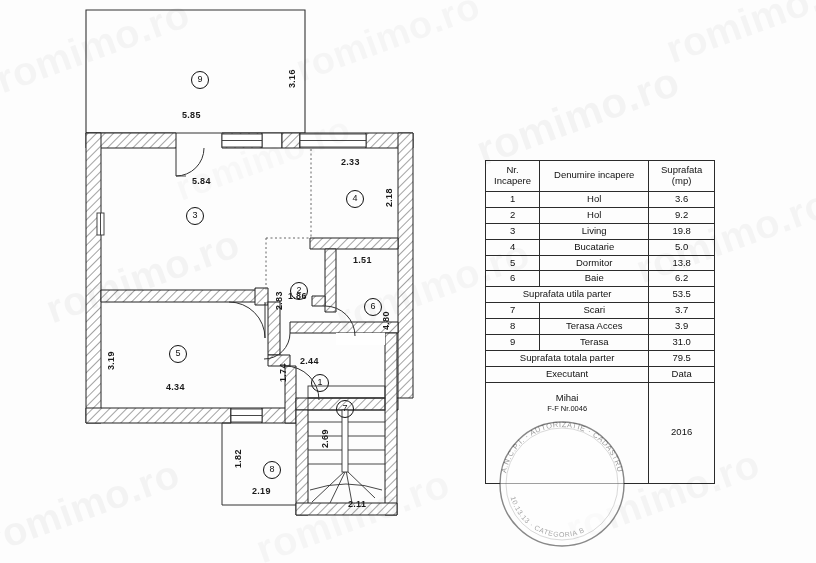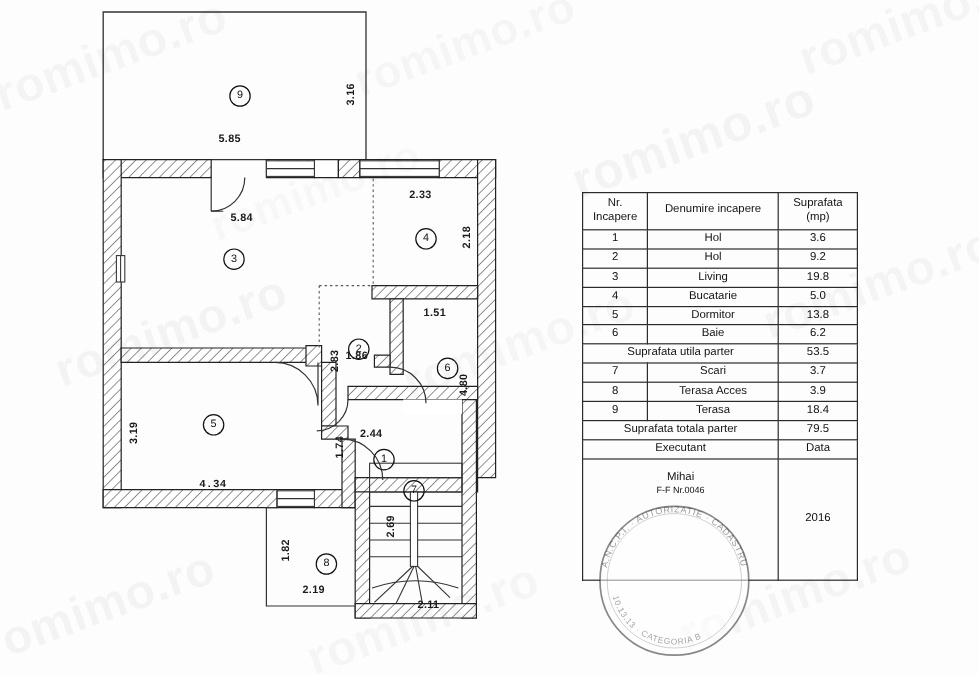--- a/index.html
+++ b/index.html
@@ -256,21 +256,21 @@
     <div class="dim" style="left:192px;top:176px;">5.84</div>
     <div class="dim" style="left:341px;top:157px;">2.33</div>
     <div class="dim vert" style="left:384px;top:207px;">2.18</div>
     <div class="dim" style="left:288px;top:255px;margin-top:36px;">1.86</div>
     <div class="dim" style="left:353px;top:255px;">1.51</div>
     <div class="dim vert" style="left:274px;top:310px;">2.83</div>
     <div class="dim vert" style="left:381px;top:330px;">4.80</div>
     <div class="dim vert" style="left:106px;top:370px;">3.19</div>
     <div class="dim" style="left:300px;top:356px;">2.44</div>
     <div class="dim vert" style="left:278px;top:382px;">1.74</div>
-    <div class="dim" style="left:166px;top:399px;font-family:Liberation Mono, monospace;">4.34</div>
+    <div class="dim" style="left:166px;top:382px;">4.34</div>
     <div class="dim vert" style="left:233px;top:468px;">1.82</div>
     <div class="dim vert" style="left:320px;top:448px;">2.69</div>
     <div class="dim" style="left:252px;top:486px;">2.19</div>
     <div class="dim" style="left:348px;top:487px;margin-top:12px;">2.11</div>
   </div>
 
   <table id="room-table">
     <thead>
       <tr>
         <th class="col-nr">
@@ -325,21 +325,21 @@
         <td>3.7</td>
       </tr>
       <tr>
         <td>8</td>
         <td>Terasa Acces</td>
         <td>3.9</td>
       </tr>
       <tr>
         <td>9</td>
         <td>Terasa</td>
-        <td>18.4</td>
+        <td>31.0</td>
       </tr>
       <tr>
         <td colspan="2">Suprafata totala parter</td>
         <td>79.5</td>
       </tr>
       <tr>
         <td colspan="2">Executant</td>
         <td>Data</td>
       </tr>
       <tr>

